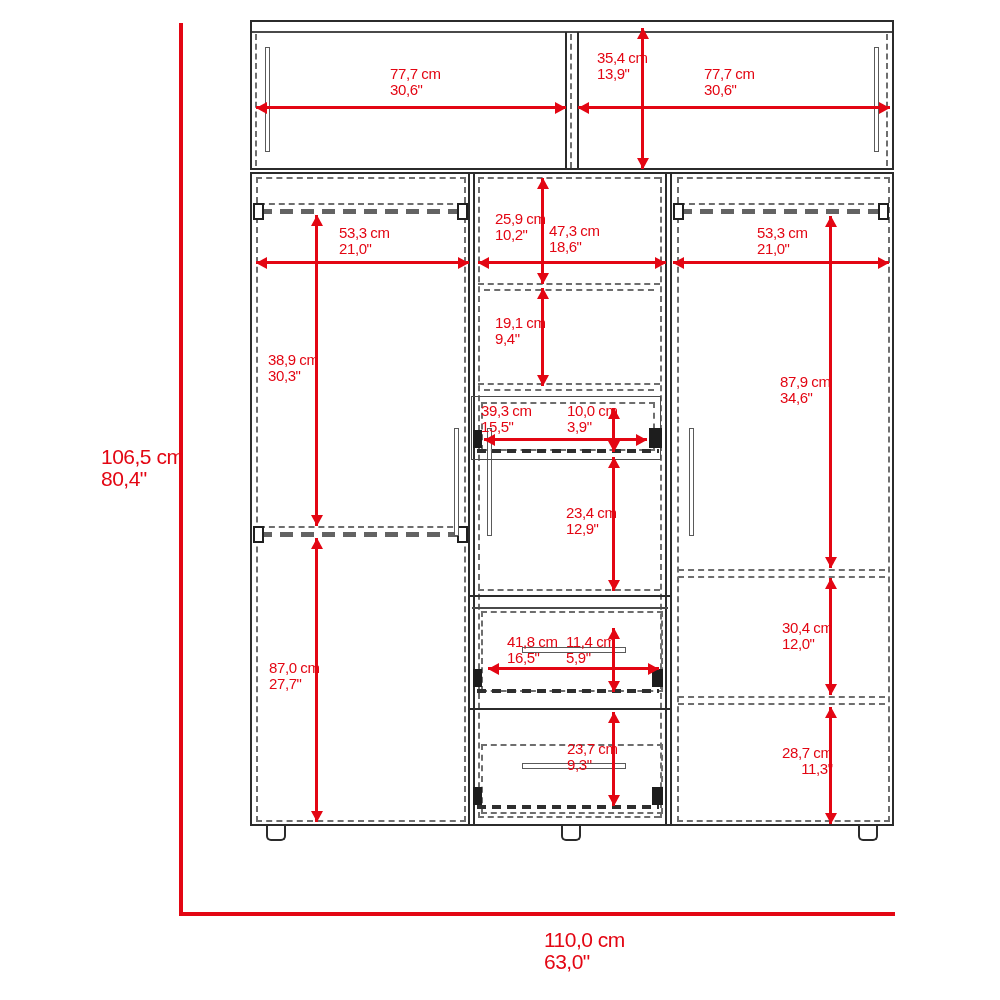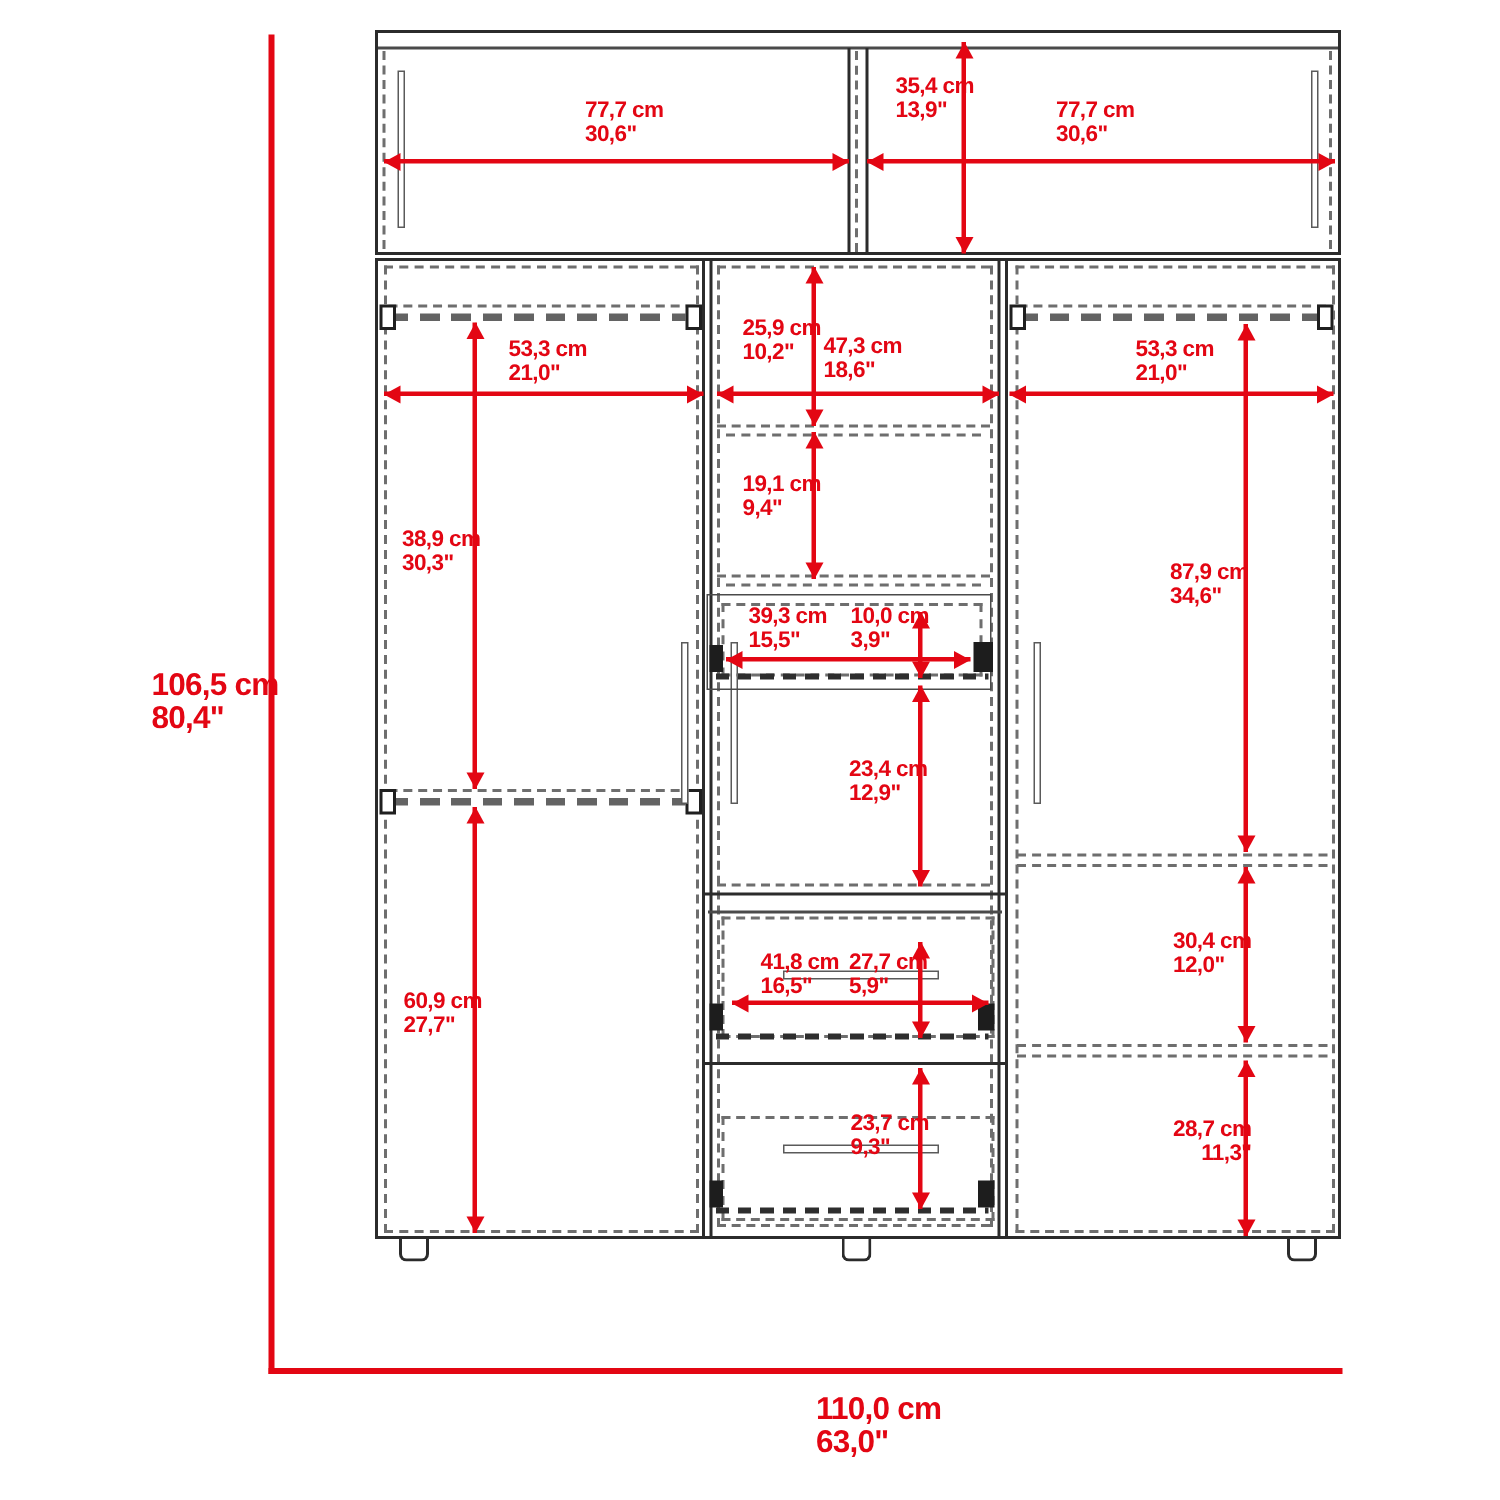--- a/index.html
+++ b/index.html
@@ -36,21 +36,21 @@
   .dim-h::before{content:"";position:absolute;left:0;top:50%;transform:translateY(-50%);
     border-top:6px solid transparent;border-bottom:6px solid transparent;border-right:11px solid var(--red);}
   .dim-h::after{content:"";position:absolute;right:0;top:50%;transform:translateY(-50%);
     border-top:6px solid transparent;border-bottom:6px solid transparent;border-left:11px solid var(--red);}
   .dim-v{position:absolute;width:3px;background:var(--red);}
   .dim-v::before{content:"";position:absolute;top:0;left:50%;transform:translateX(-50%);
     border-left:6px solid transparent;border-right:6px solid transparent;border-bottom:11px solid var(--red);}
   .dim-v::after{content:"";position:absolute;bottom:0;left:50%;transform:translateX(-50%);
     border-left:6px solid transparent;border-right:6px solid transparent;border-top:11px solid var(--red);}
   
-  .lbl{position:absolute;color:var(--red);font-weight:bold;font-size:15px;line-height:16px;
+  .lbl{position:absolute;color:var(--red);font-weight:normal;font-size:15px;line-height:16px;
     letter-spacing:-0.4px;white-space:nowrap;}
   .lbl span{display:block;}
   .lbl.big{font-size:21px;line-height:22px;letter-spacing:-0.5px;}
 </style>
 </head>
 <body>
 
 <div id="stage">
 
   <div class="redline" style="left:179px;top:23px;width:4px;height:893px;"></div>
@@ -194,46 +194,46 @@
       <span>9,4"</span>
   </div>
   <div class="lbl" style="left:268px;top:352px;">
     <span>38,9 cm</span>
       <span>30,3"</span>
   </div>
   <div class="lbl" style="left:780px;top:374px;">
     <span>87,9 cm</span>
       <span>34,6"</span>
   </div>
-  <div class="lbl" style="left:499px;top:403px;">
+  <div class="lbl" style="left:481px;top:403px;">
     <span>39,3 cm</span>
       <span>15,5"</span>
   </div>
   <div class="lbl" style="left:567px;top:403px;">
     <span>10,0 cm</span>
       <span>3,9"</span>
   </div>
   <div class="lbl" style="left:566px;top:505px;">
     <span>23,4 cm</span>
       <span>12,9"</span>
   </div>
   <div class="lbl" style="left:507px;top:634px;">
     <span>41,8 cm</span>
       <span>16,5"</span>
   </div>
   <div class="lbl" style="left:566px;top:634px;">
-    <span>27,7 cm</span>
+    <span>11,4 cm</span>
       <span>5,9"</span>
   </div>
   <div class="lbl" style="left:782px;top:620px;">
     <span>30,4 cm</span>
       <span>12,0"</span>
   </div>
   <div class="lbl" style="left:269px;top:660px;">
-    <span>60,9 cm</span>
+    <span>87,0 cm</span>
       <span>27,7"</span>
   </div>
   <div class="lbl" style="left:567px;top:741px;">
     <span>23,7 cm</span>
       <span>9,3"</span>
   </div>
   <div class="lbl" style="left:782px;top:745px;text-align:right;">
     <span>28,7 cm</span>
       <span>11,3"</span>
   </div>

